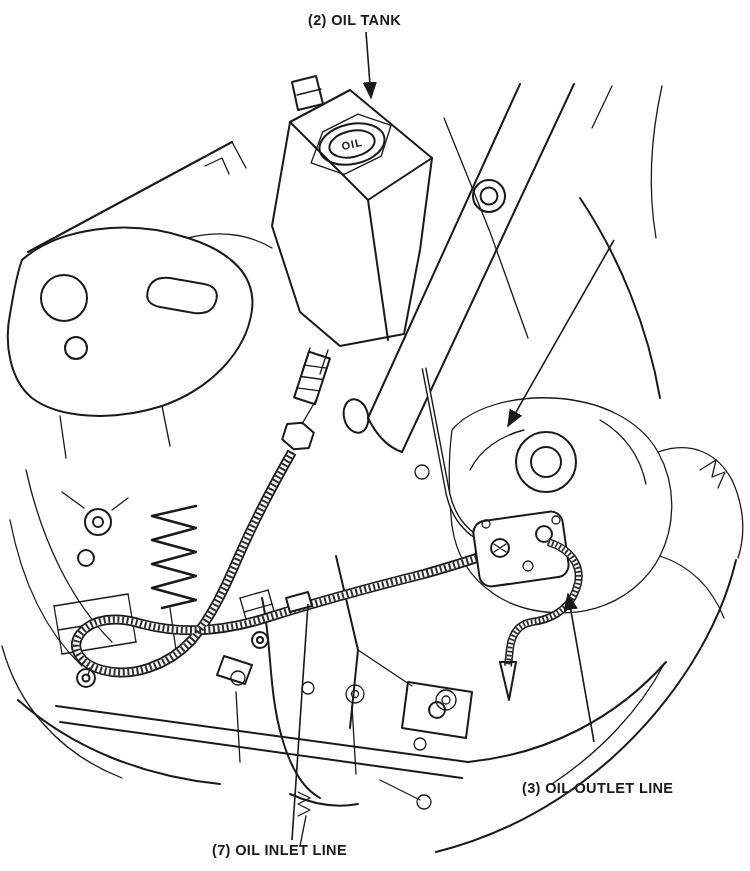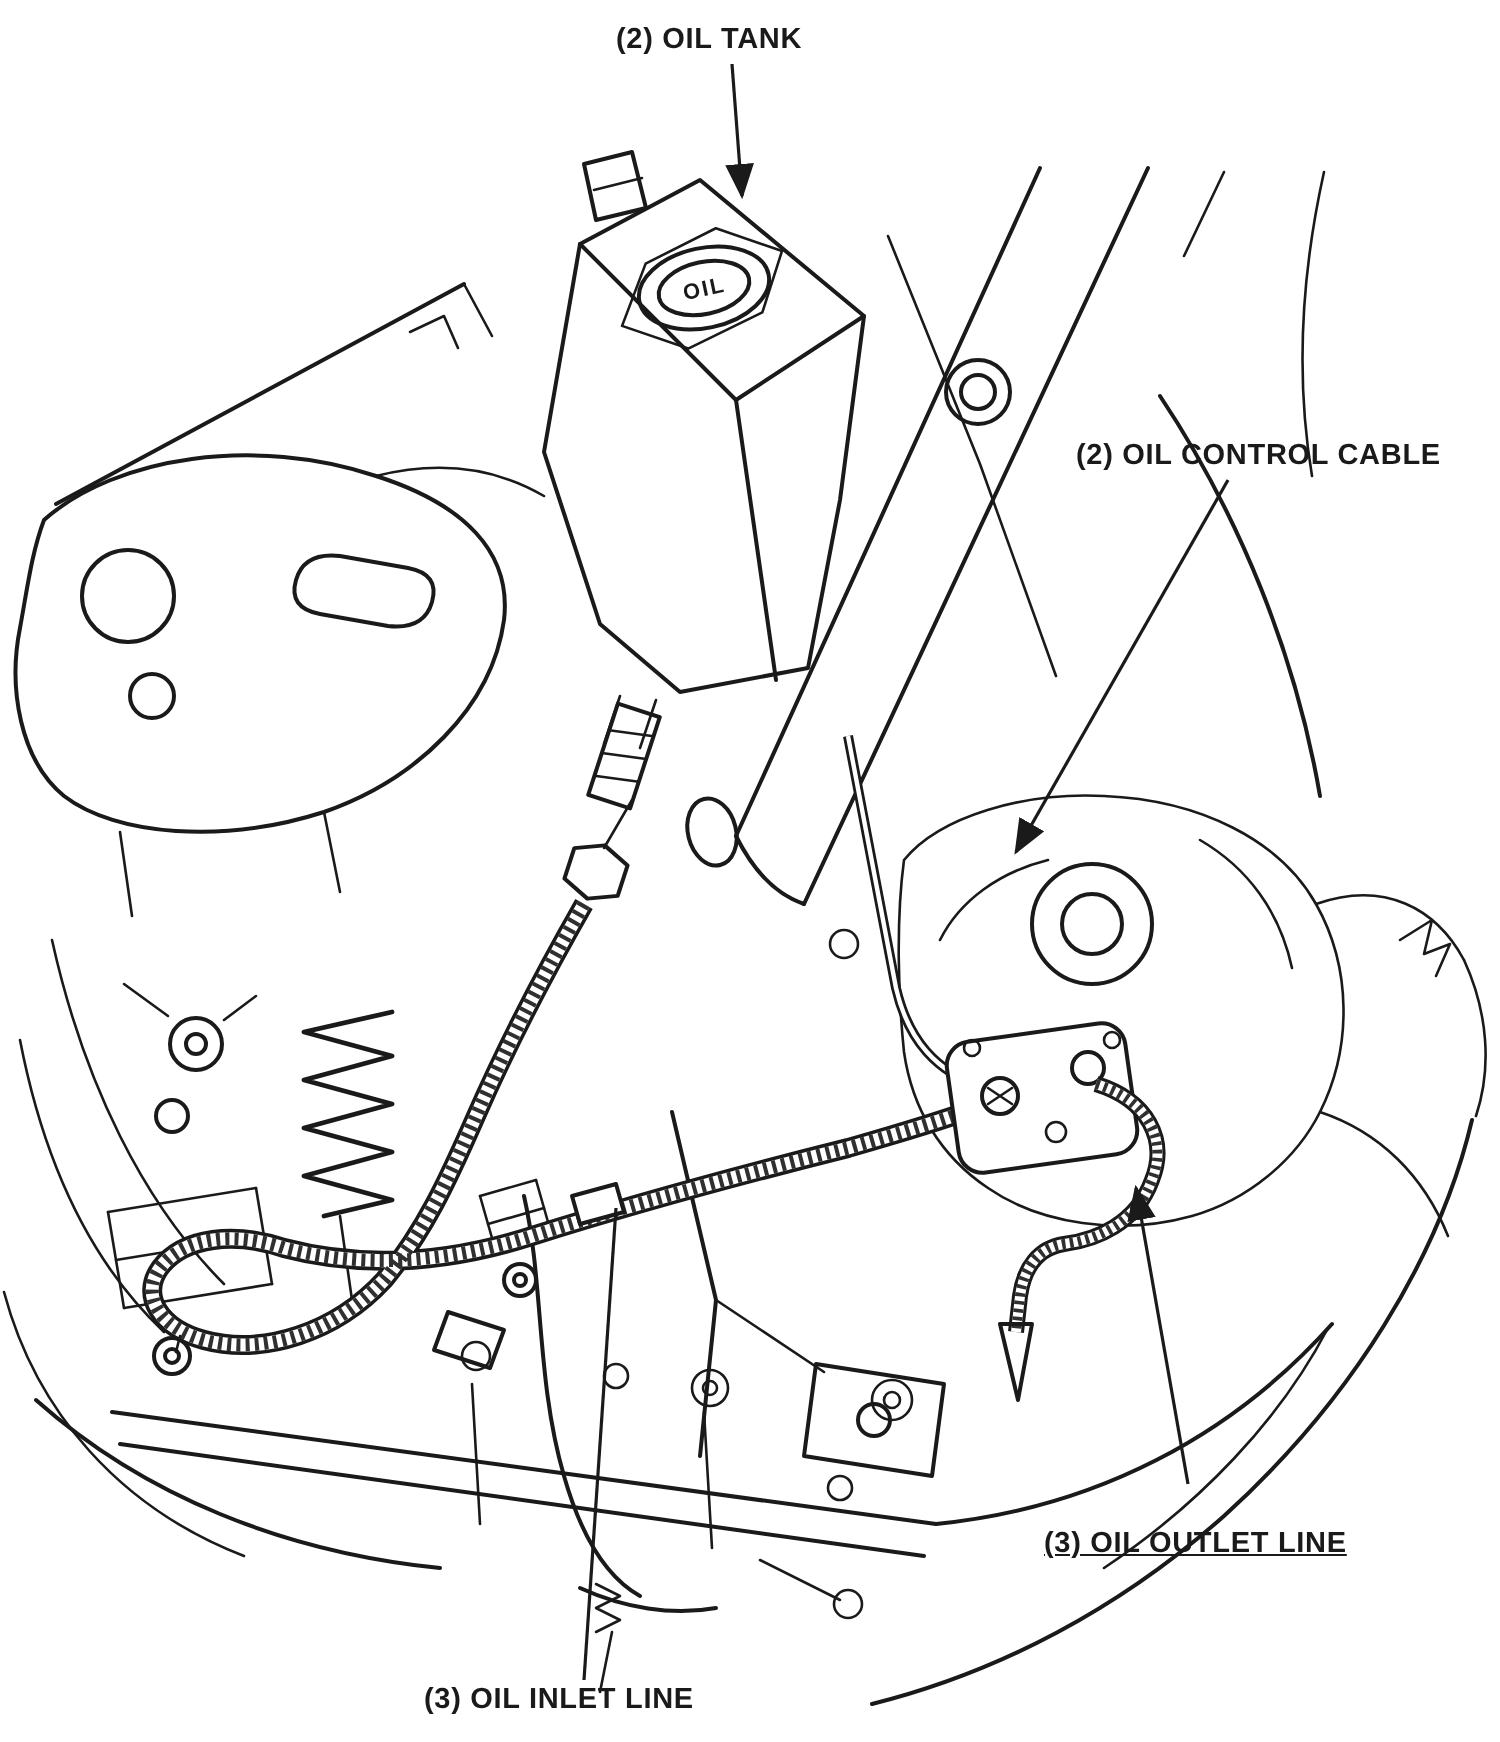--- a/index.html
+++ b/index.html
@@ -198,19 +198,18 @@
     <g>
       <line x1="366" y1="32" x2="371" y2="98" class="leader" marker-end="url(#arrowhead)"></line>
       <line x1="614" y1="240" x2="508" y2="426" class="leader" marker-end="url(#arrowhead)"></line>
       <line x1="594" y1="742" x2="568" y2="594" class="leader" marker-end="url(#arrowhead)"></line>
       <line x1="292" y1="840" x2="308" y2="604" class="leader"></line>
     </g>
   </svg>
 
   <div class="callout" style="left:308px; top:12px;">(2) OIL TANK</div>
 
-  <div class="callout" style="left:538px; top:220px;">(2) OIL CONTROL CABLE</div>
-
-  <div class="callout" style="left:522px; top:764px;text-decoration:underline;">(3) OIL OUTLET LINE</div>
-
-  <div class="callout" style="left:212px; top:842px;">(3) OIL INLET LINE</div>
+
+  <div class="callout" style="left:522px; top:780px;">(3) OIL OUTLET LINE</div>
+
+  <div class="callout" style="left:212px; top:842px;">(7) OIL INLET LINE</div>
 
 </div>
 
 </body></html>

